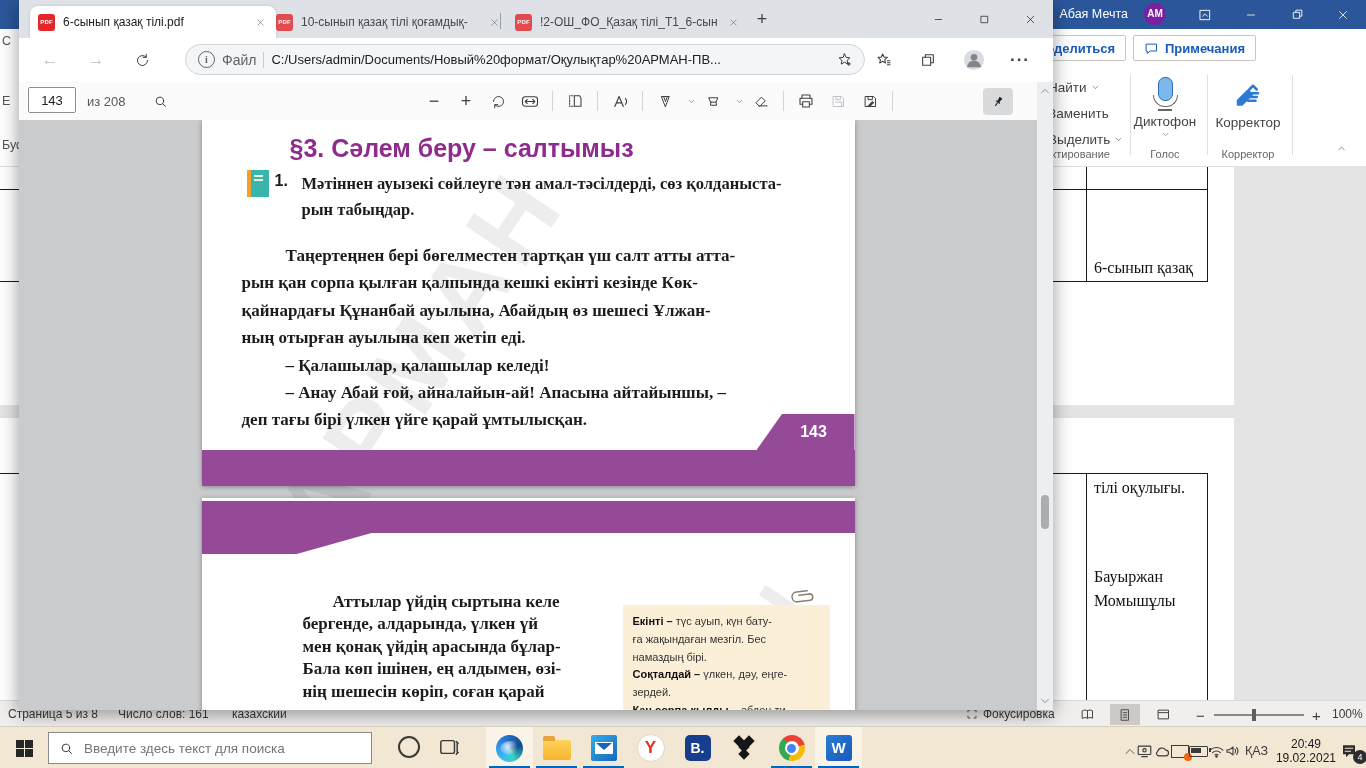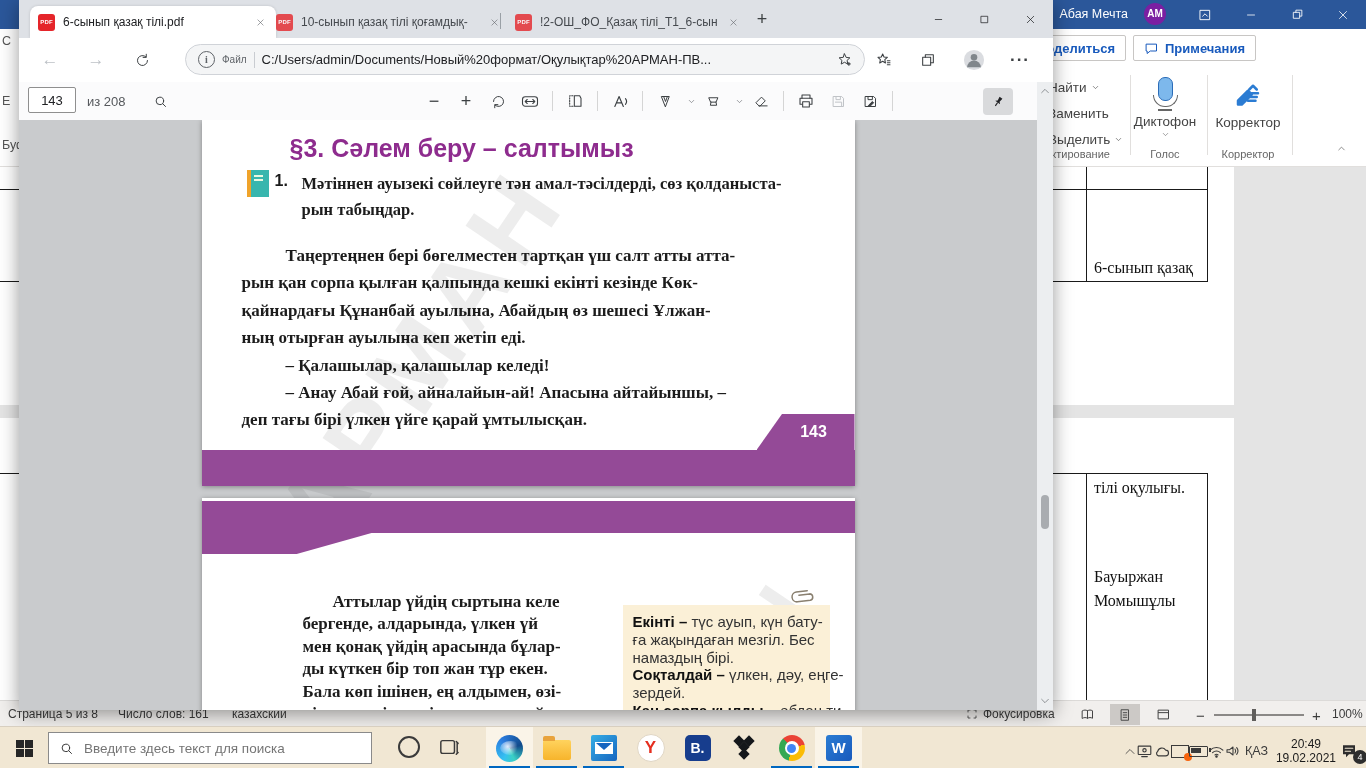--- a/index.html
+++ b/index.html
@@ -43,21 +43,21 @@
   .pdfbadge{width:17px;height:17px;flex:0 0 17px;background:#e5252a;border-radius:3px;color:#fff;font-size:6px;font-weight:bold;text-align:center;line-height:17px;letter-spacing:.2px;}
   .tab-close{flex:0 0 16px;width:16px;height:16px;color:#5f6368;display:flex;align-items:center;justify-content:center;}
   .tab-sep{position:absolute;top:13px;width:1px;height:16px;background:#9aa0a6;}
   .newtab{position:absolute;left:731px;top:8px;width:24px;height:24px;color:#3c4043;font-size:18px;text-align:center;line-height:22px;}
   .e-cap{position:absolute;top:0;height:38px;width:46px;display:flex;align-items:center;justify-content:center;color:#202124;}
   .e-nav{position:absolute;left:0;top:38px;right:0;height:44px;background:#fff;}
   .nav-ic{position:absolute;top:10px;width:26px;height:24px;display:flex;align-items:center;justify-content:center;font-size:17px;color:#3c4043;}
   .nav-ic.disabled{color:#bdc1c6;}
   .omnibox{position:absolute;left:166px;top:6px;width:680px;height:31px;background:#f4f5f6;border:1px solid #d0d3d8;border-radius:16px;display:flex;align-items:center;padding:0 12px;box-sizing:border-box;gap:7px;}
   .omni-info{width:15px;height:15px;border:1.4px solid #5f6368;border-radius:50%;color:#5f6368;font-size:10px;font-weight:bold;text-align:center;line-height:15px;flex:0 0 15px;font-family:"Liberation Serif",serif;}
-  .omni-scheme{color:#5f6368;font-size:10px;}
+  .omni-scheme{color:#5f6368;font-size:14px;}
   .omni-sep{width:1px;height:16px;background:#c9ccd1;}
   .omni-url{flex:1;font-size:13px;color:#202124;white-space:nowrap;overflow:hidden;}
   .e-pdfbar{position:absolute;left:0;top:82px;right:16px;height:38px;background:#fbfbfc;border-bottom:1px solid #dcdcdc;}
   .pageinput{position:absolute;left:9px;top:5px;width:48px;height:26px;border:1px solid #8f8f8f;background:#fff;border-radius:2px;text-align:center;font-size:13px;color:#202124;font-family:"Liberation Sans",sans-serif;box-sizing:border-box;}
   .pagetotal{position:absolute;left:68px;top:12px;font-size:13px;color:#55585c;}
   .pdf-ic{width:26px;height:38px;display:flex;align-items:center;justify-content:center;color:#3c4043;margin-right:6px;font-size:18px;}
   .pdf-ic.small{width:14px;margin-right:2px;color:#5f6368;}
   .pdf-ic.disabled{color:#c0c3c7;}
   .pdf-div{width:1px;height:20px;background:#d5d5d5;margin:9px 9px 0 3px;}
   .pdfmid{position:absolute;left:402px;top:0;display:flex;}
@@ -80,21 +80,21 @@
   #p1-para{position:absolute;left:40px;top:122px;}
   .p1-footer{position:absolute;right:107px;top:297px;text-align:right;font-size:11.5px;font-weight:bold;color:var(--purple_footer_text,#8d3f93);line-height:14px;white-space:nowrap;}
   .p1-tab{position:absolute;left:555px;top:294px;width:98px;height:36px;background:var(--purple_band,#944a97);clip-path:polygon(26% 0,100% 0,100% 100%,0 100%);color:#fff;font-size:16px;font-weight:bold;line-height:36px;text-align:center;padding-left:16px;box-sizing:border-box;}
   .p1-band{position:absolute;left:0;right:0;bottom:0;height:36px;background:var(--purple_band,#944a97);}
   .p2-band{position:absolute;left:0;right:0;top:3px;height:32px;background:var(--purple_band,#944a97);}
   .p2-tongue{position:absolute;left:0;top:35px;width:170px;height:21px;background:var(--purple_band,#944a97);clip-path:polygon(0 0,100% 0,56% 100%,0 100%);}
   #p2-para{position:absolute;left:101px;top:93px;}
   #p2-para .pline{font-size:17px;line-height:22.4px;}
   #p2-para .ind{padding-left:30px;}
   .vocab{position:absolute;left:421px;top:107px;width:207px;background:var(--vocab_bg,#fbf0d7);padding:8px 10px 12px;box-sizing:border-box;}
-  .vline{font-size:15px;line-height:17.8px;color:#333;white-space:nowrap;}
+  .vline{font-size:11px;line-height:17.8px;color:#333;white-space:nowrap;}
   .vline b{color:#111;}
   .clip{position:absolute;left:588px;top:86px;color:#8a8070;transform:rotate(38deg);}
 
   
   .taskbar{position:absolute;left:0;top:726px;width:1366px;height:42px;background:var(--taskbar_bg,#f1e7d3);border-top:1px solid #d8cfc0;}
   .tb-start{position:absolute;left:0;top:0;width:48px;height:42px;display:flex;align-items:center;justify-content:center;}
   .winlogo{width:17px;height:17px;display:grid;grid-template-columns:8px 8px;grid-template-rows:8px 8px;gap:1px;}
   .winlogo i{background:#262626;}
   .tb-search{position:absolute;left:48px;top:5px;width:324px;height:32px;background:#fff;border:1px solid #8a8a8a;box-sizing:border-box;display:flex;align-items:center;gap:8px;padding:0 10px;}
   .tb-search input{border:none;outline:none;flex:1;font-size:13.5px;color:#333;font-family:"Liberation Sans",sans-serif;background:transparent;}
@@ -503,21 +503,20 @@
       </div>
 
       <div class="pg pg2">
         <div class="p2-band"></div>
         <div class="p2-tongue"></div>
         <div class="wmark" style="left:430px;top:250px;transform:rotate(-56deg);font-size:85px;letter-spacing:6px;">АСЫ</div>
         <div id="p2-para">
             <div class="pline ind">Аттылар үйдің сыртына келе</div>
             <div class="pline">бергенде, алдарында, үлкен үй</div>
             <div class="pline">мен қонақ үйдің арасында бұлар-</div>
-            <div class="pline">ды күткен бір топ жан тұр екен.</div>
             <div class="pline">Бала көп ішінен, ең алдымен, өзі-</div>
             <div class="pline">нің шешесін көріп, соған қарай</div>
           </div>
         <div class="vocab">
           <div id="vocab-lines">
               <div class="vline"><b>Екінті –</b> түс ауып, күн бату-</div>
               <div class="vline">ға жақындаған мезгіл. Бес</div>
               <div class="vline">намаздың бірі.</div>
               <div class="vline"><b>Соқталдай –</b> үлкен, дәу, еңге-</div>
               <div class="vline">зердей.</div>

